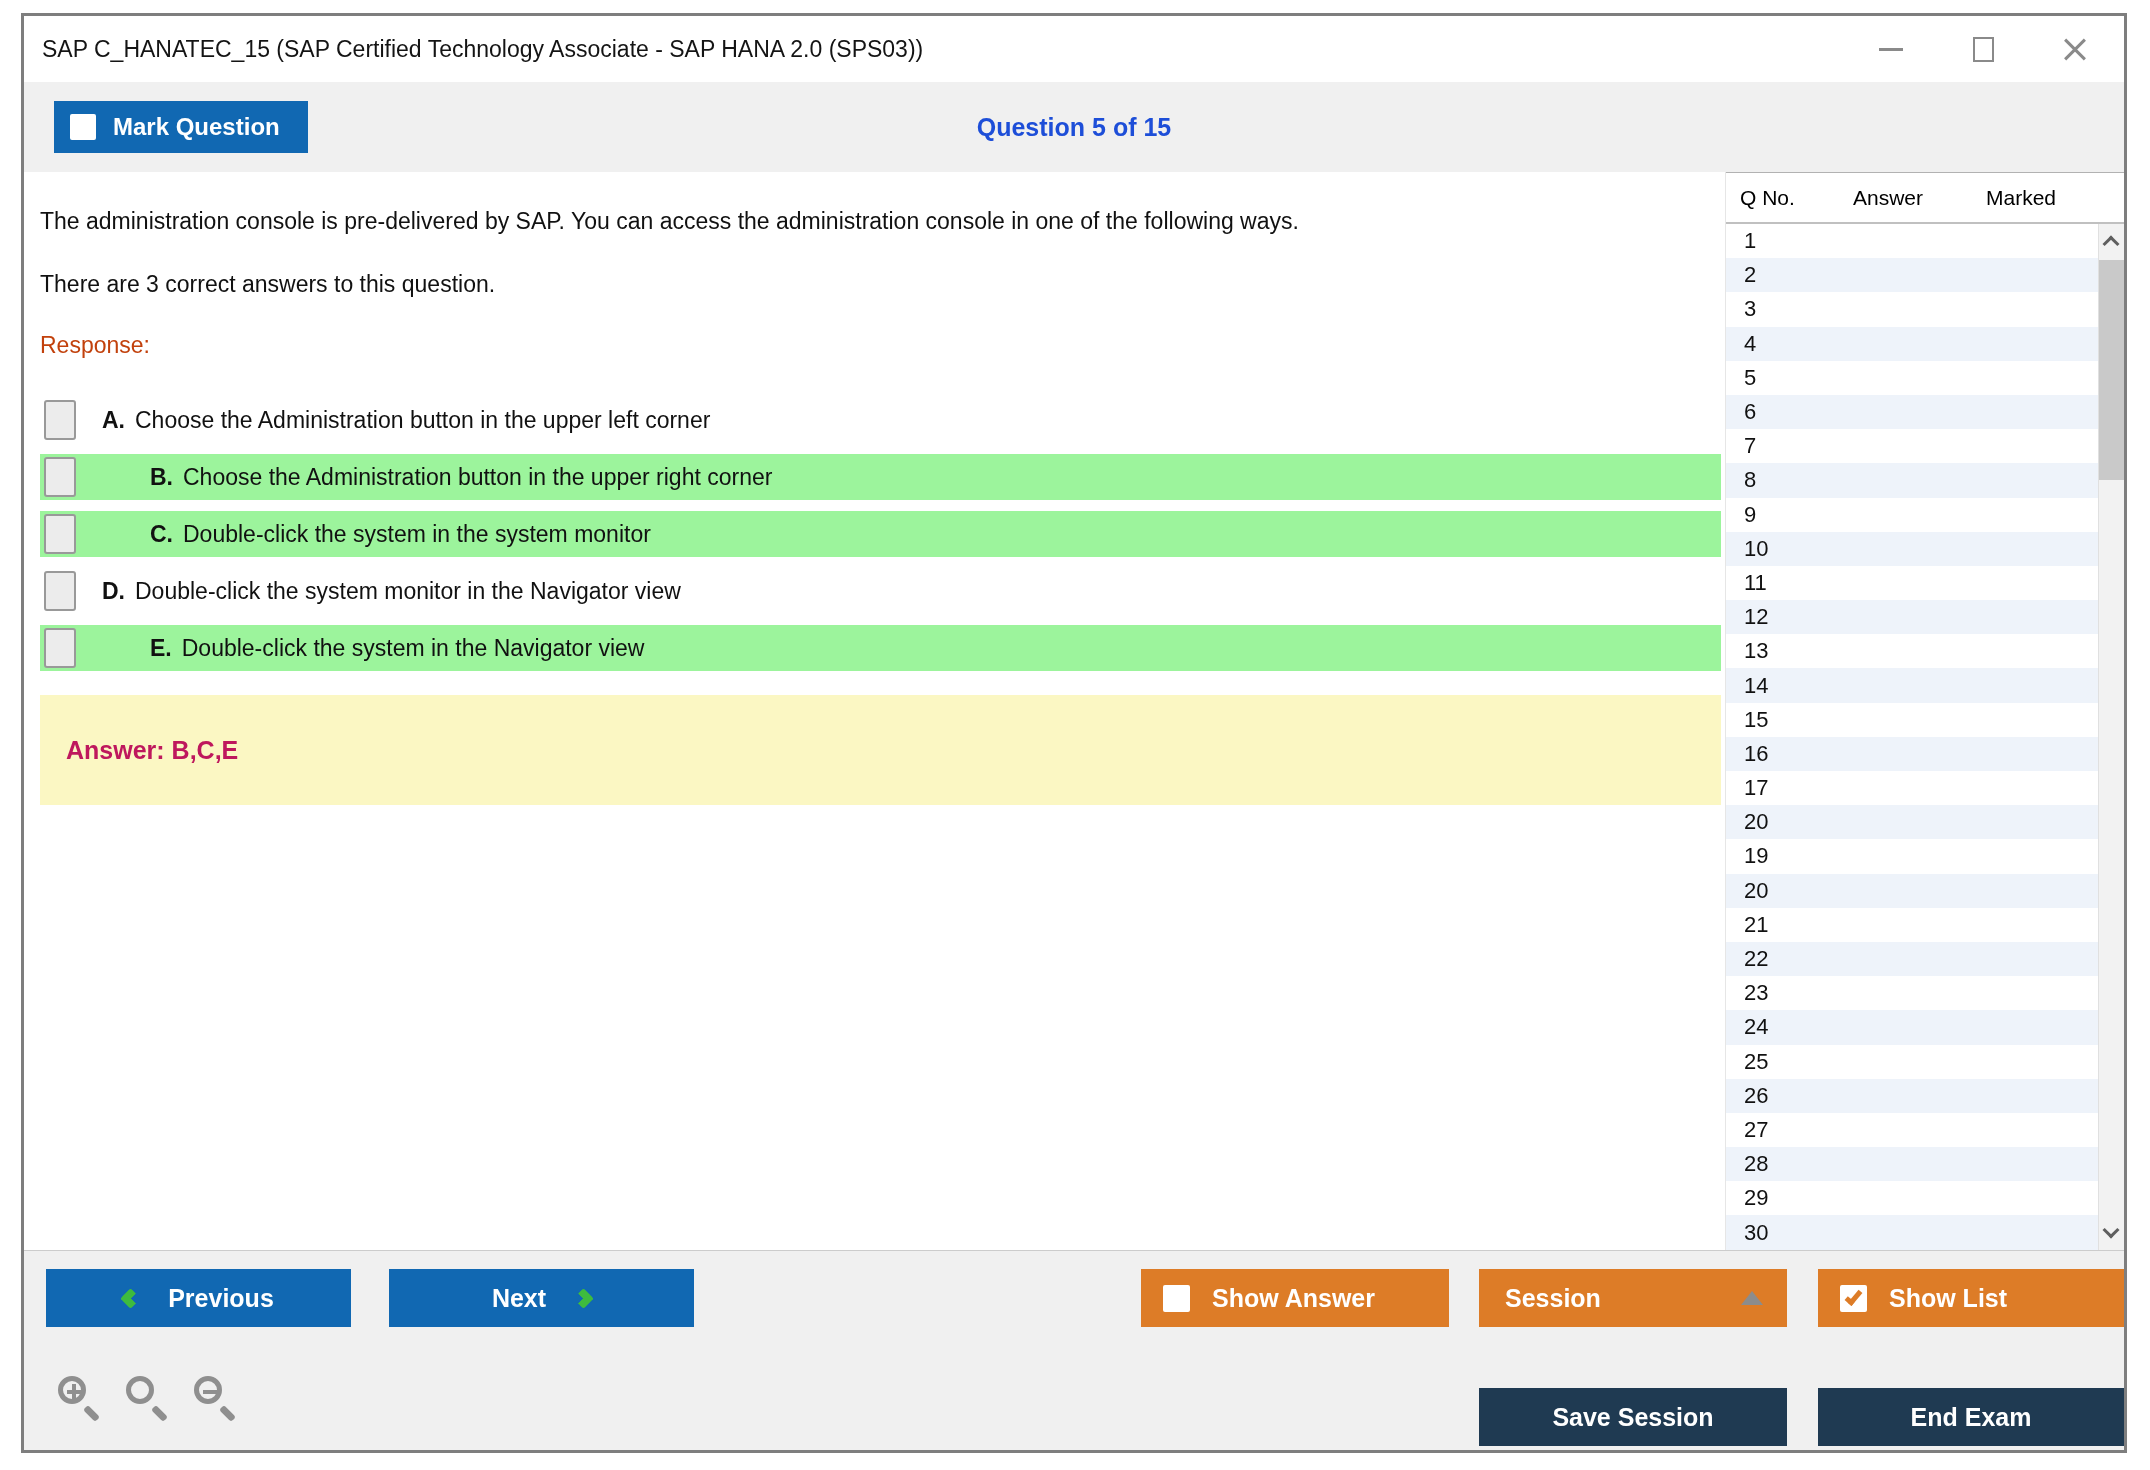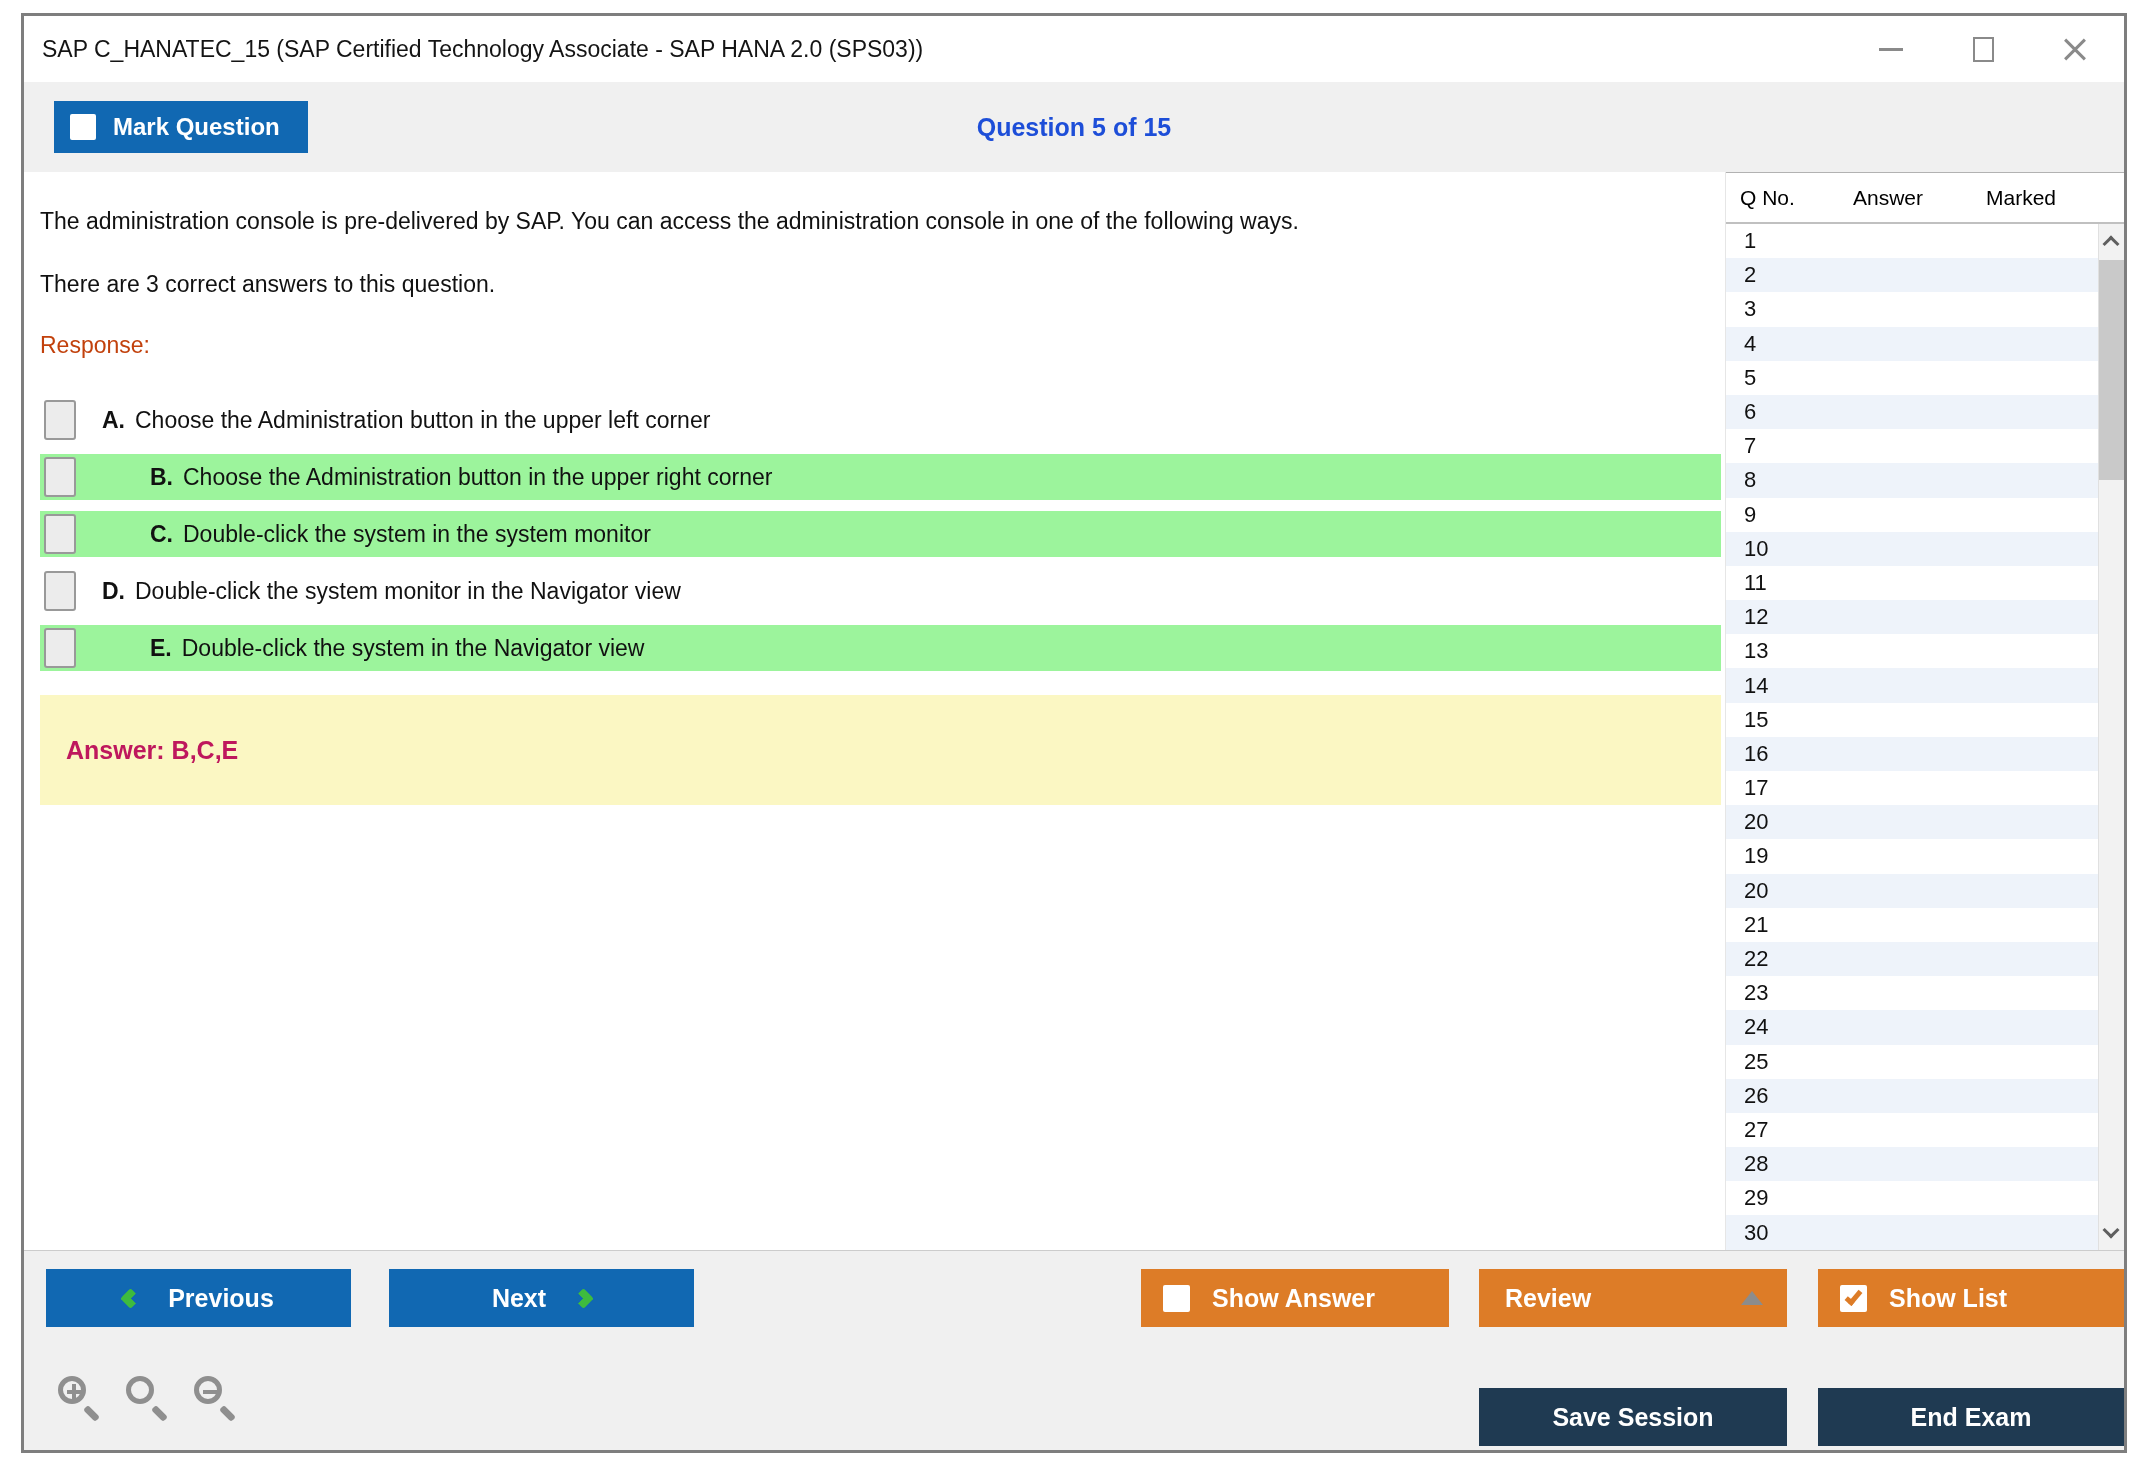--- a/index.html
+++ b/index.html
@@ -339,21 +339,21 @@
       <button class="fbtn blue btn-next">
         <span>Next</span>
         <span class="chev right"></span>
       </button>
 
       <button class="fbtn orange btn-show-answer">
         <span class="white-cb"></span>
         <span>Show Answer</span>
       </button>
       <button class="fbtn orange btn-review">
-        <span>Review</span>
+        <span>Session</span>
         <span class="tri-up"></span>
       </button>
       <button class="fbtn orange btn-show-list">
         <span class="white-cb">
             <span class="check-mark"></span>
           </span>
         <span>Show List</span>
       </button>
 
       <button class="fbtn navy btn-save">

